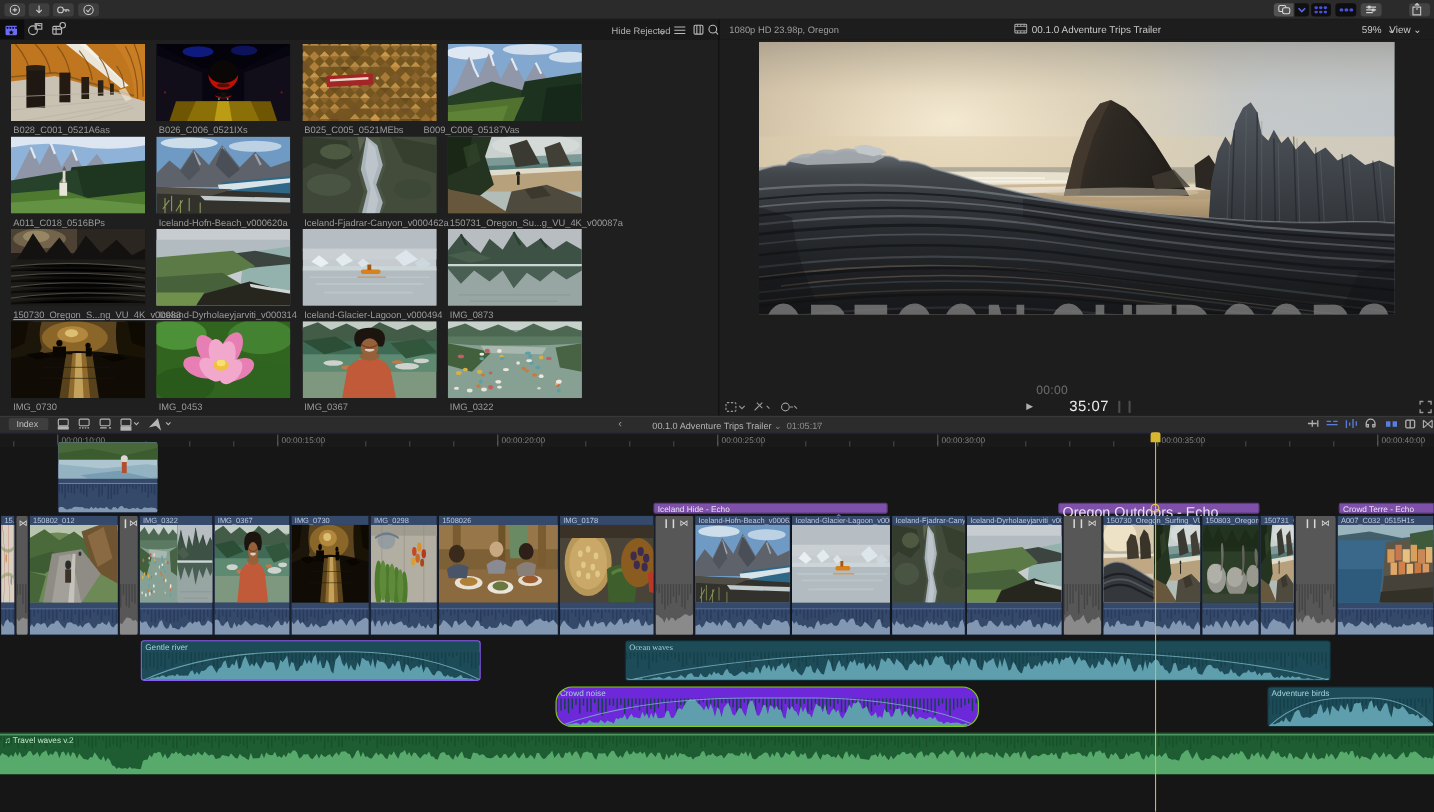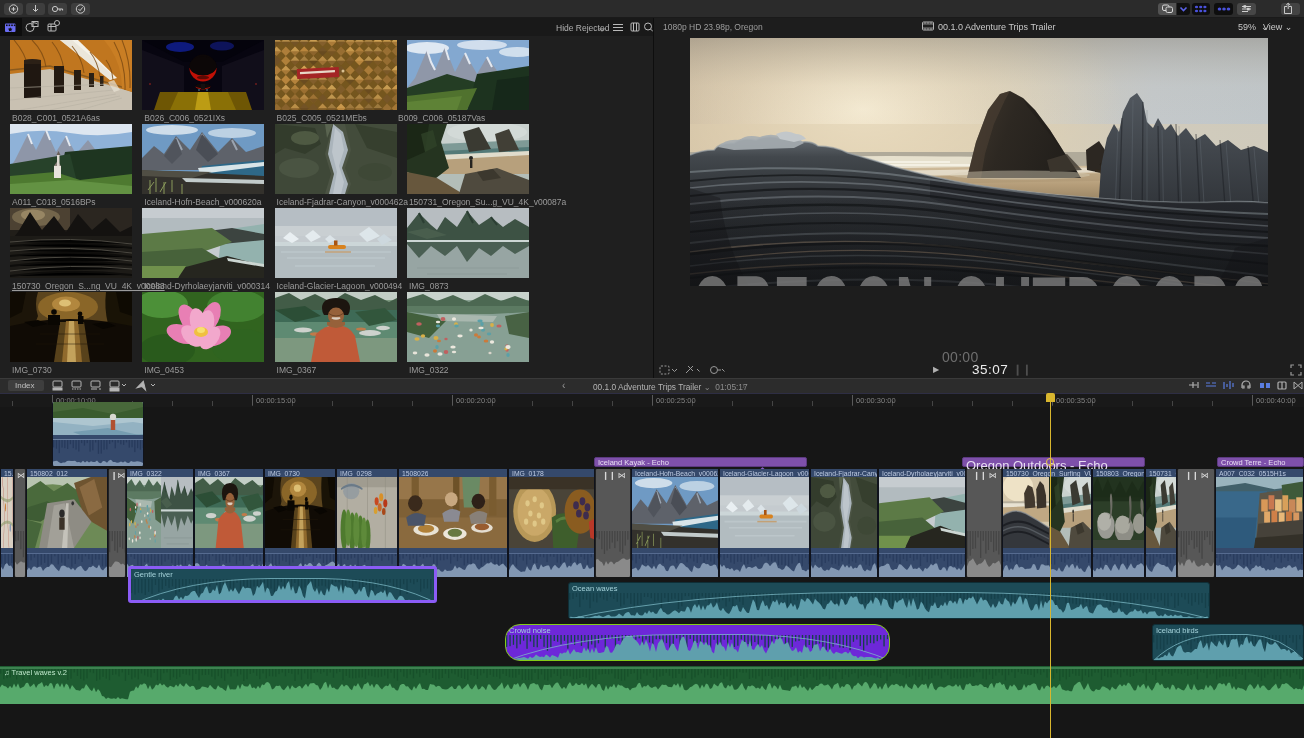--- a/index.html
+++ b/index.html
@@ -386,21 +386,21 @@
 <ellipse cx="75" cy="5" rx="25" ry="5" fill="#dfe8f2" opacity="0.85"></ellipse>
 <ellipse cx="110" cy="12" rx="18" ry="5" fill="#e4ecf4" opacity="0.8"></ellipse>
 <path d="M8 38 L20 10 L28 30 L38 7 L48 32 L58 13 L70 34 L80 17 L94 36 L122 30 V48 H0 Z" fill="#8f97a8"></path>
 <path d="M20 10 L24 22 L28 30 M38 7 L42 20 M58 13 L63 24 M80 17 L85 27" stroke="#e2e8f0" stroke-width="2" fill="none"></path>
 <path d="M0 48 L40 34 L75 44 L122 30 V56 H0 Z" fill="#243d24"></path>
 <path d="M70 34 L122 26 V70 H60 Z" fill="#1d331f"></path>
 <path d="M0 56 L70 48 L60 70 H0 Z" fill="#50722e"></path>
 <path d="M0 62 L55 56 L50 70 H0 Z" fill="#5e8236"></path>
 <path d="M90 40 L122 36 V70 H85 Z" fill="#16281a"></path>
     </svg></div>
-<div class="lbl" style="left:398px;top:113px;">B009_C006_05187Vas</div>
+<div class="lbl" style="left:385px;top:113px;">B009_C006_05187Vas</div>
 <div class="thumb" style="left:10.0px;top:124px;"><svg width="122" height="70" viewBox="0 0 122 70" preserveAspectRatio="none">
       <rect width="122" height="70" fill="#8fb2d8"></rect>
 <path d="M0 10 Q30 4 60 9 T122 8 V0 H0 Z" fill="#dde6f0"></path>
 <path d="M5 36 L18 10 L26 26 L36 6 L46 28 L56 12 L66 30 L78 16 L90 32 L122 28 V44 H0 Z" fill="#8e96a8"></path>
 <path d="M18 10 L22 20 M36 6 L40 16 M56 12 L60 22" stroke="#e4e9f0" stroke-width="2"></path>
 <path d="M55 28 L122 22 V70 H45 Z" fill="#1e3520"></path>
 <path d="M0 40 L60 30 L70 70 H0 Z" fill="#27422a"></path>
 <path d="M0 52 L45 48 L70 56 L122 50 V70 H0 Z" fill="#4e7a30"></path>
 <path d="M0 60 L60 56 L122 62 V70 H0 Z" fill="#639243"></path>
 <rect x="44" y="42" width="7" height="12" fill="#e8e4dc"></rect>
@@ -746,21 +746,21 @@
 <path d="M0 315 Q190 298 380 312 L578 324" stroke-width="2"></path>
 </g>
 <rect y="160" width="578" height="164" fill="url(#bottomdark)"></rect>
 <path d="M0 150 L0 324 L120 324 Q40 250 30 160 Z" fill="#101214" opacity="0.35"></path>
 <path d="M578 200 L578 324 L430 324 Q520 280 545 210 Z" fill="#101214" opacity="0.3"></path>
 <text x="289" y="317" text-anchor="middle" font-family="Liberation Sans, sans-serif" font-weight="bold" font-size="114" fill="#7d7d7d" opacity="0.8" textLength="576" lengthAdjust="spacingAndGlyphs">OREGON OUTDOORS</text>
 <text x="41.2" y="289.2" font-family="Liberation Sans, sans-serif" font-weight="bold" font-size="31.5" fill="#1a1a1a" opacity="0.6" textLength="196" lengthAdjust="spacingAndGlyphs">Oregon Outdoors</text>
       <text x="40" y="288" font-family="Liberation Sans, sans-serif" font-weight="bold" font-size="31.5" fill="#ffffff" textLength="196" lengthAdjust="spacingAndGlyphs">Oregon Outdoors</text>
 </svg></div>
 <div class="lbl" style="left:933px;top:365px;color:#b0b0b0;font-size:8px;">▶</div>
-<div class="lbl" style="left:942px;top:349px;color:#6e6e6e;font-size:14px;letter-spacing:0.3px;">00:00</div>
+<div class="lbl" style="left:942px;top:349px;color:#6e6e6e;font-size:11px;letter-spacing:0.3px;">00:00</div>
 <div class="lbl" style="left:972px;top:362px;color:#ececec;font-size:13.5px;letter-spacing:0.5px;">35:07</div>
 <div class="lbl" style="left:1013px;top:363px;color:#4e4e4e;font-size:11px;">❙❙</div>
 <svg class="abs" style="left:658px;top:362px" width="120" height="16">
 <g stroke="#9a9a9a" fill="none" stroke-width="1">
 <rect x="2" y="4" width="9" height="8" rx="1" stroke-dasharray="2 1.5"></rect>
       <path d="M14 7l2.5 2.5L19 7"></path>
 <path d="M30 4 l5 5 M30 9 l5 -5 M28 11 l3 -3"></path>
       <path d="M39 7l2.5 2.5L41.5 9.5"></path>
 <circle cx="56" cy="8" r="3.5"></circle>
       <path d="M60 8h3M64 7l2.5 2.5"></path>
@@ -905,21 +905,21 @@
         <rect x="84.0" y="5" width="1.3" height="8.2"></rect>
         <rect x="86.8" y="5" width="1.3" height="9.7"></rect>
         <rect x="89.6" y="5" width="1.3" height="8.0"></rect>
       </g>
 <polygon points="0,31 0.0,26.6 2.0,26.0 4.0,25.8 6.0,27.3 8.0,28.3 10.0,27.6 12.0,27.6 14.0,26.0 16.0,25.7 18.0,25.9 20.0,26.1 22.0,25.8 24.0,27.3 26.0,27.0 28.0,27.7 30.0,25.7 32.0,27.6 34.0,25.9 36.0,27.6 38.0,26.3 40.0,26.9 42.0,27.0 44.0,25.6 46.0,27.7 48.0,28.3 50.0,25.9 52.0,26.2 54.0,27.7 56.0,25.4 58.0,24.7 60.0,27.0 62.0,26.9 64.0,27.8 66.0,27.6 68.0,26.5 70.0,27.6 72.0,26.3 74.0,27.8 76.0,28.0 78.0,26.1 80.0,26.7 82.0,26.8 84.0,26.3 86.0,26.5 88.0,26.9 90.0,28.1 92.0,26.4 92,31" fill="#8297b2"></polygon>
 </svg>
   </div>
 <div class="abs" style="left:56px;top:549px;width:2px;height:8px;background:#e8b020;"></div>
 <div class="abs" style="left:56px;top:549px;width:2px;height:3px;background:#d83818;"></div>
 <div class="abs" style="left:594px;top:457px;width:213px;height:10px;background:#7e50aa;border-radius:2px;border:1px solid #5c3a80;"></div>
-<div class="lbl" style="left:598px;top:458px;color:#e8ddf2;font-size:7.5px;">Iceland Kayak - Echo</div>
+<div class="lbl" style="left:598px;top:458px;color:#e8ddf2;font-size:7.5px;">Iceland Hide - Echo</div>
 <div class="abs" style="left:962px;top:457px;width:183px;height:10px;background:#7e50aa;border-radius:2px;border:1px solid #5c3a80;"></div>
 <div class="lbl" style="left:966px;top:458px;color:#e8ddf2;font-size:13px;">Oregon Outdoors - Echo</div>
 <div class="abs" style="left:1217px;top:457px;width:87px;height:10px;background:#7e50aa;border-radius:2px;border:1px solid #5c3a80;"></div>
 <div class="lbl" style="left:1221px;top:458px;color:#e8ddf2;font-size:7.5px;">Crowd Terre - Echo</div>
 <div class="abs" style="left:760px;top:468px;width:5px;height:5px;background:#8a5cc8;border-radius:1px;transform:rotate(45deg);"></div>
 <div class="abs" style="left:1048px;top:468px;width:5px;height:5px;background:#8a5cc8;border-radius:1px;transform:rotate(45deg);"></div>
 <div class="clip" style="left:0px;top:469px;width:14px;height:108px;">
     <div class="cname">15...</div>
     <div class="abs" style="left:0px;top:8px;width:14px;height:71px;overflow:hidden;"><svg width="14" height="71" viewBox="0 0 122 70" preserveAspectRatio="none">
         <rect width="122" height="70" fill="#d8cfc2"></rect>
@@ -1871,21 +1871,21 @@
         <rect x="71.4" y="6" width="1.3" height="7.0"></rect>
         <rect x="74.8" y="6" width="1.3" height="5.0"></rect>
         <rect x="78.2" y="6" width="1.3" height="7.7"></rect>
         <rect x="81.6" y="6" width="1.3" height="4.6"></rect>
         <rect x="85.0" y="6" width="1.3" height="10.1"></rect>
         <rect x="88.4" y="6" width="1.3" height="12.4"></rect>
       </g>
 <polygon points="0,29 0.0,16.9 2.0,17.7 4.0,17.0 6.0,22.5 8.0,19.5 10.0,17.6 12.0,18.9 14.0,19.4 16.0,21.5 18.0,21.0 20.0,19.4 22.0,16.5 24.0,17.8 26.0,19.2 28.0,20.9 30.0,17.9 32.0,20.3 34.0,23.4 36.0,20.5 38.0,19.7 40.0,16.9 42.0,19.0 44.0,17.8 46.0,20.0 48.0,19.7 50.0,23.0 52.0,21.1 54.0,22.5 56.0,21.4 58.0,22.1 60.0,18.8 62.0,20.3 64.0,20.6 66.0,20.5 68.0,18.8 70.0,20.1 72.0,17.6 74.0,17.2 76.0,19.9 78.0,19.1 80.0,18.3 82.0,22.9 84.0,21.5 86.0,22.0 88.0,21.6 89,29" fill="#8297b2"></polygon>
 </svg>
   </div>
-<div class="abs" style="left:128px;top:566px;width:309px;height:37px;background:#1d4b57;border-radius:3px;overflow:hidden;border:3px solid #8b5cf6;">
+<div class="abs" style="left:128px;top:582px;width:309px;height:37px;background:#1d4b57;border-radius:3px;overflow:hidden;border:1px solid #8b5cf6;">
 <svg class="abs" style="left:0;top:0" width="309" height="37">
 <g fill="#16404a">
         <rect x="0.0" y="10" width="1.3" height="14.1"></rect>
         <rect x="3.4" y="10" width="1.3" height="15.5"></rect>
         <rect x="6.8" y="10" width="1.3" height="13.7"></rect>
         <rect x="10.2" y="10" width="1.3" height="14.2"></rect>
         <rect x="13.6" y="10" width="1.3" height="16.0"></rect>
         <rect x="17.0" y="10" width="1.3" height="12.8"></rect>
         <rect x="20.4" y="10" width="1.3" height="15.0"></rect>
         <rect x="23.8" y="10" width="1.3" height="6.0"></rect>
@@ -1971,21 +1971,21 @@
         <rect x="295.8" y="10" width="1.3" height="9.5"></rect>
         <rect x="299.2" y="10" width="1.3" height="14.9"></rect>
         <rect x="302.6" y="10" width="1.3" height="14.8"></rect>
         <rect x="306.0" y="10" width="1.3" height="11.7"></rect>
       </g>
 <polygon points="0,37 0.0,35.0 2.0,34.7 4.0,35.2 6.0,34.8 8.0,33.6 10.0,33.0 12.0,33.1 14.0,32.1 16.0,32.4 18.0,31.0 20.0,31.1 22.0,32.7 24.0,31.4 26.0,31.1 28.0,30.6 30.0,31.7 32.0,29.5 34.0,31.3 36.0,31.1 38.0,31.3 40.0,31.1 42.0,31.4 44.0,27.5 46.0,26.4 48.0,30.5 50.0,27.7 52.0,30.5 54.0,26.7 56.0,27.1 58.0,25.9 60.0,23.3 62.0,21.9 64.0,22.0 66.0,25.7 68.0,28.9 70.0,24.8 72.0,23.7 74.0,19.1 76.0,17.3 78.0,24.3 80.0,24.1 82.0,20.2 84.0,22.2 86.0,15.8 88.0,25.5 90.0,23.6 92.0,16.9 94.0,13.1 96.0,17.8 98.0,23.0 100.0,20.1 102.0,22.8 104.0,18.6 106.0,22.0 108.0,25.2 110.0,21.0 112.0,17.0 114.0,19.4 116.0,18.8 118.0,19.0 120.0,19.6 122.0,26.9 124.0,24.5 126.0,16.8 128.0,19.0 130.0,16.1 132.0,12.8 134.0,24.1 136.0,18.6 138.0,20.0 140.0,27.1 142.0,26.7 144.0,22.7 146.0,21.8 148.0,15.9 150.0,20.9 152.0,16.7 154.0,20.4 156.0,14.4 158.0,11.9 160.0,22.1 162.0,16.7 164.0,24.5 166.0,24.1 168.0,16.5 170.0,20.0 172.0,26.9 174.0,29.5 176.0,17.0 178.0,14.4 180.0,12.0 182.0,19.7 184.0,22.9 186.0,18.8 188.0,26.1 190.0,21.1 192.0,25.4 194.0,26.5 196.0,19.1 198.0,23.6 200.0,14.9 202.0,16.2 204.0,17.6 206.0,17.6 208.0,23.0 210.0,15.1 212.0,24.9 214.0,16.5 216.0,18.6 218.0,18.5 220.0,19.2 222.0,21.6 224.0,25.4 226.0,24.2 228.0,19.9 230.0,23.1 232.0,18.1 234.0,18.0 236.0,26.5 238.0,28.7 240.0,20.7 242.0,21.9 244.0,27.0 246.0,24.6 248.0,23.8 250.0,22.2 252.0,24.2 254.0,20.8 256.0,28.5 258.0,23.3 260.0,23.5 262.0,26.7 264.0,30.1 266.0,31.1 268.0,27.4 270.0,26.7 272.0,27.7 274.0,31.1 276.0,32.3 278.0,30.5 280.0,32.3 282.0,32.0 284.0,33.4 286.0,33.0 288.0,31.7 290.0,30.5 292.0,33.3 294.0,33.4 296.0,33.5 298.0,34.0 300.0,33.8 302.0,34.9 304.0,34.9 306.0,34.8 308.0,33.8 309,37" fill="#5f9fad"></polygon>
 <path d="M0 36 Q 56 10 139 9.5 L192 9.5 Q 263 11 309 36" stroke="#7fbcc8" stroke-width="1" fill="none" opacity="0.75"></path>
 </svg>
 <div class="lbl" style="left:3px;top:1px;color:#a5d2da;font-size:7.5px;">Gentle river</div>
   </div>
-<div class="abs" style="left:568px;top:582px;width:642px;height:37px;background:#1d4b57;border-radius:3px;overflow:hidden;border:1px solid #0f2e36;">
+<div class="abs" style="left:568px;top:582px;width:642px;height:37px;background:#1d4b57;border-radius:3px;overflow:hidden;border:1px solid #0f2e36;font-family:Liberation Serif, serif;">
 <svg class="abs" style="left:0;top:0" width="642" height="37">
 <g fill="#16404a">
         <rect x="0.0" y="10" width="1.3" height="6.7"></rect>
         <rect x="3.4" y="10" width="1.3" height="6.0"></rect>
         <rect x="6.8" y="10" width="1.3" height="4.0"></rect>
         <rect x="10.2" y="10" width="1.3" height="14.1"></rect>
         <rect x="13.6" y="10" width="1.3" height="6.5"></rect>
         <rect x="17.0" y="10" width="1.3" height="6.6"></rect>
         <rect x="20.4" y="10" width="1.3" height="15.2"></rect>
         <rect x="23.8" y="10" width="1.3" height="8.4"></rect>
@@ -2344,21 +2344,21 @@
         <rect x="132.6" y="10" width="1.3" height="10.9"></rect>
         <rect x="136.0" y="10" width="1.3" height="3.0"></rect>
         <rect x="139.4" y="10" width="1.3" height="7.6"></rect>
         <rect x="142.8" y="10" width="1.3" height="14.7"></rect>
         <rect x="146.2" y="10" width="1.3" height="4.3"></rect>
         <rect x="149.6" y="10" width="1.3" height="12.3"></rect>
       </g>
 <polygon points="0,37 0.0,34.4 2.0,34.5 4.0,33.1 6.0,33.5 8.0,32.2 10.0,31.9 12.0,29.7 14.0,31.3 16.0,26.8 18.0,30.4 20.0,31.6 22.0,27.2 24.0,22.4 26.0,21.0 28.0,20.3 30.0,26.2 32.0,27.7 34.0,27.0 36.0,27.1 38.0,27.7 40.0,26.0 42.0,24.0 44.0,24.1 46.0,17.6 48.0,14.9 50.0,23.5 52.0,21.3 54.0,17.6 56.0,25.8 58.0,16.3 60.0,18.1 62.0,20.4 64.0,21.8 66.0,15.5 68.0,18.3 70.0,20.6 72.0,14.3 74.0,22.7 76.0,21.7 78.0,15.1 80.0,14.0 82.0,14.4 84.0,13.6 86.0,22.9 88.0,19.0 90.0,19.9 92.0,13.5 94.0,11.6 96.0,18.8 98.0,15.7 100.0,20.7 102.0,21.8 104.0,18.0 106.0,14.4 108.0,14.5 110.0,22.6 112.0,27.2 114.0,16.8 116.0,18.9 118.0,19.8 120.0,19.2 122.0,16.8 124.0,19.1 126.0,21.7 128.0,24.6 130.0,24.0 132.0,24.0 134.0,25.9 136.0,24.3 138.0,28.4 140.0,27.0 142.0,26.9 144.0,28.8 146.0,31.4 148.0,32.2 150.0,33.4 152.0,33.3 152,37" fill="#5f9fad"></polygon>
 <path d="M0 36 Q 27 10 68 9.5 L94 9.5 Q 129 11 152 36" stroke="#7fbcc8" stroke-width="1" fill="none" opacity="0.75"></path>
 </svg>
-<div class="lbl" style="left:3px;top:1px;color:#a5d2da;font-size:7.5px;">Iceland birds</div>
+<div class="lbl" style="left:3px;top:1px;color:#a5d2da;font-size:7.5px;">Adventure birds</div>
   </div>
 <div class="abs" style="left:0;top:666px;width:1304px;height:38px;background:#1e5c31;overflow:hidden;">
 <svg width="1304" height="38">
 <rect width="1304" height="38" fill="#1e5c31"></rect>
 <rect y="1.5" width="1304" height="1" fill="#79c78d" opacity="0.7"></rect>
       <g fill="#17502a">
         <rect x="0.0" y="3" width="1.3" height="4.6"></rect>
         <rect x="3.2" y="3" width="1.3" height="10.2"></rect>
         <rect x="6.4" y="3" width="1.3" height="9.2"></rect>
         <rect x="9.6" y="3" width="1.3" height="8.5"></rect>

